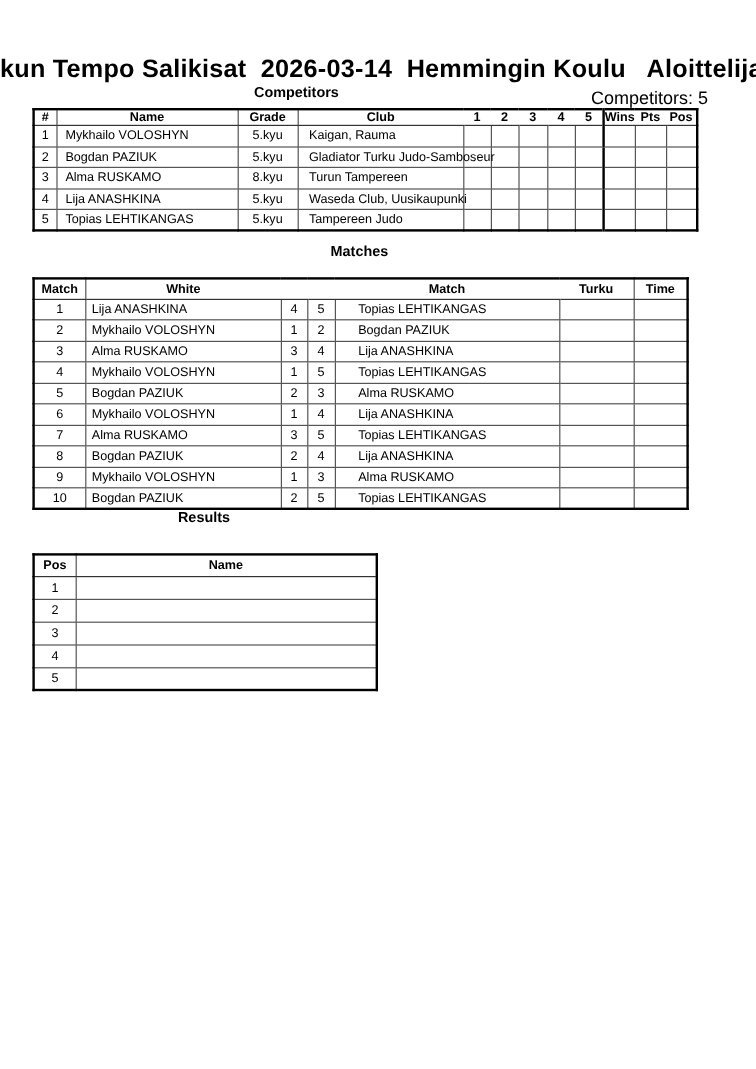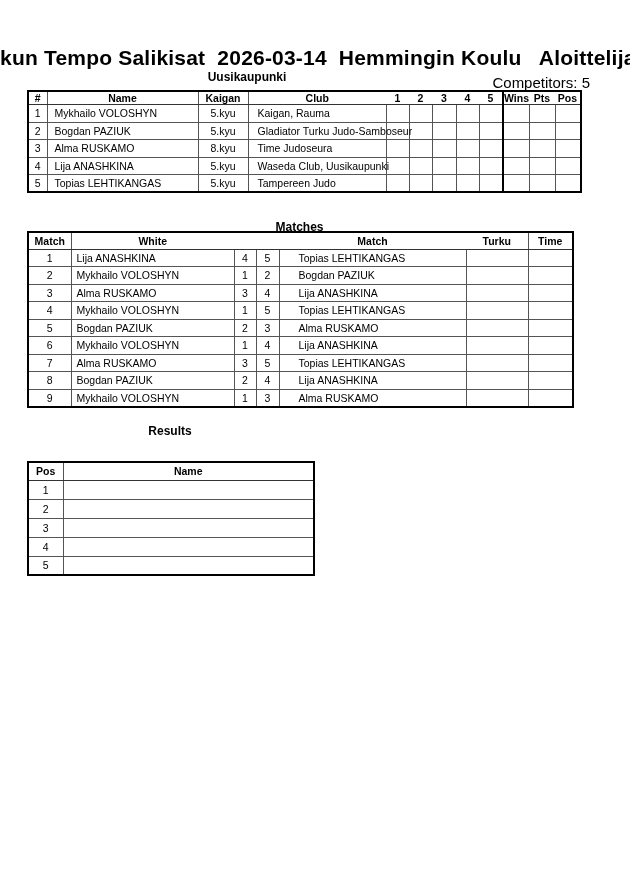--- a/index.html
+++ b/index.html
@@ -8,21 +8,21 @@
     font-family:"Liberation Sans", sans-serif;color:#000;
   }
   .page{position:absolute;inset:0;background:#fff;}
 
   .title{
     position:absolute;left:0;top:46px;white-space:pre;
     font-size:21px;font-weight:bold;letter-spacing:0.2px;
   }
   .sec-title{position:absolute;font-size:12px;font-weight:bold;text-align:center;}
   .comp-title{left:27px;width:440px;top:70px;}
-  .matches-title{left:27px;width:545px;top:220px;}
+  .matches-title{left:27px;width:545px;top:202px;}
   .results-title{left:27px;width:286px;top:424px;}
   .comp-count{position:absolute;left:470px;width:120px;top:74px;font-size:15px;text-align:right;}
 
   table{border-collapse:collapse;table-layout:fixed;position:absolute;background:#fff;}
   table{border:2px solid #000;}
   td,th{padding:0;margin:0;font-size:10.5px;font-weight:normal;overflow:visible;
         border-right:1px solid #555;border-bottom:1px solid #555;vertical-align:middle;}
   th{font-weight:bold;font-size:10.5px;}
   .c{text-align:center;}
   .nb{border-right:none;}             
@@ -49,21 +49,21 @@
   .res-table thead tr{height:18px;}
   .res-table tbody tr{height:19px;}
 </style>
 </head>
 <body>
 
 <div class="page">
 
   <div class="title">kun Tempo Salikisat  2026-03-14  Hemmingin Koulu   Aloittelija</div>
 
-  <div class="sec-title comp-title">Uusikaupunki</div>
+  <div class="sec-title comp-title">Competitors</div>
   <div class="comp-count">Competitors: 5</div>
 
   <table class="comp-table">
     <colgroup>
       <col style="width:19px">
         <col style="width:151px">
         <col style="width:50px">
         <col style="width:138px">
       <col style="width:23px">
         <col style="width:23px">
@@ -71,21 +71,21 @@
         <col style="width:23px">
         <col style="width:24px">
       <col style="width:26px">
         <col style="width:26px">
         <col style="width:26px">
     </colgroup>
     <thead>
       <tr>
         <th class="c">#</th>
         <th class="c">Name</th>
-        <th class="c">Kaigan</th>
+        <th class="c">Grade</th>
         <th class="c nb">Club</th>
         <th class="c nb">1</th>
         <th class="c nb">2</th>
         <th class="c nb">3</th>
         <th class="c nb">4</th>
         <th class="c nb thick">5</th>
         <th class="c nb">Wins</th>
         <th class="c nb">Pts</th>
         <th class="c nb">Pos</th>
       </tr>
@@ -121,21 +121,21 @@
         <td class="thick"></td>
         <td></td>
         <td></td>
         <td></td>
       </tr>
       <tr>
         <td class="c">3</td>
         <td class="name-cell">Alma RUSKAMO</td>
         <td class="c">8.kyu</td>
         <td class="club-cell">
-            <span class="club-text">Time Judoseura</span>
+            <span class="club-text">Turun Tampereen</span>
           </td>
         <td></td>
         <td></td>
         <td></td>
         <td></td>
         <td class="thick"></td>
         <td></td>
         <td></td>
         <td></td>
       </tr>
@@ -272,20 +272,29 @@
       </tr>
       <tr>
         <td class="c">9</td>
         <td class="white-cell">Mykhailo VOLOSHYN</td>
         <td class="c">1</td>
         <td class="c">3</td>
         <td class="blue-cell">Alma RUSKAMO</td>
         <td></td>
         <td></td>
       </tr>
+      <tr>
+        <td class="c">10</td>
+        <td class="white-cell">Bogdan PAZIUK</td>
+        <td class="c">2</td>
+        <td class="c">5</td>
+        <td class="blue-cell">Topias LEHTIKANGAS</td>
+        <td></td>
+        <td></td>
+      </tr>
     </tbody>
   </table>
 
   <div class="sec-title results-title">Results</div>
 
   <table class="res-table">
     <colgroup>
       <col style="width:35px">
         <col style="width:251px">
     </colgroup>

